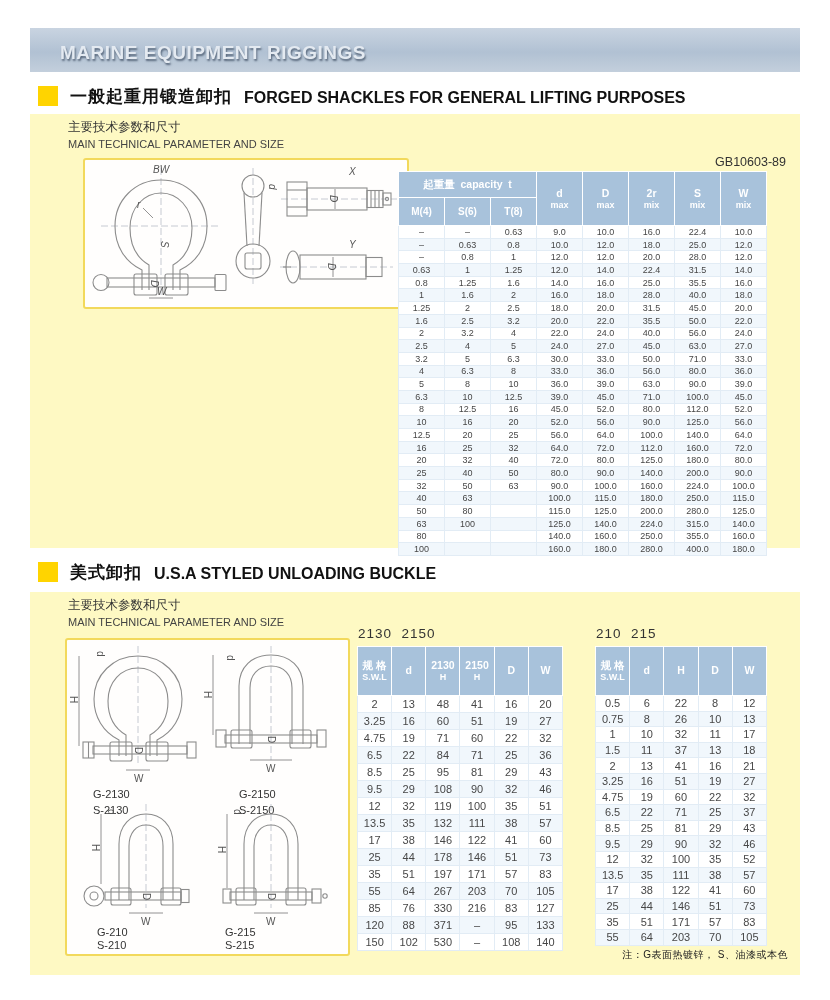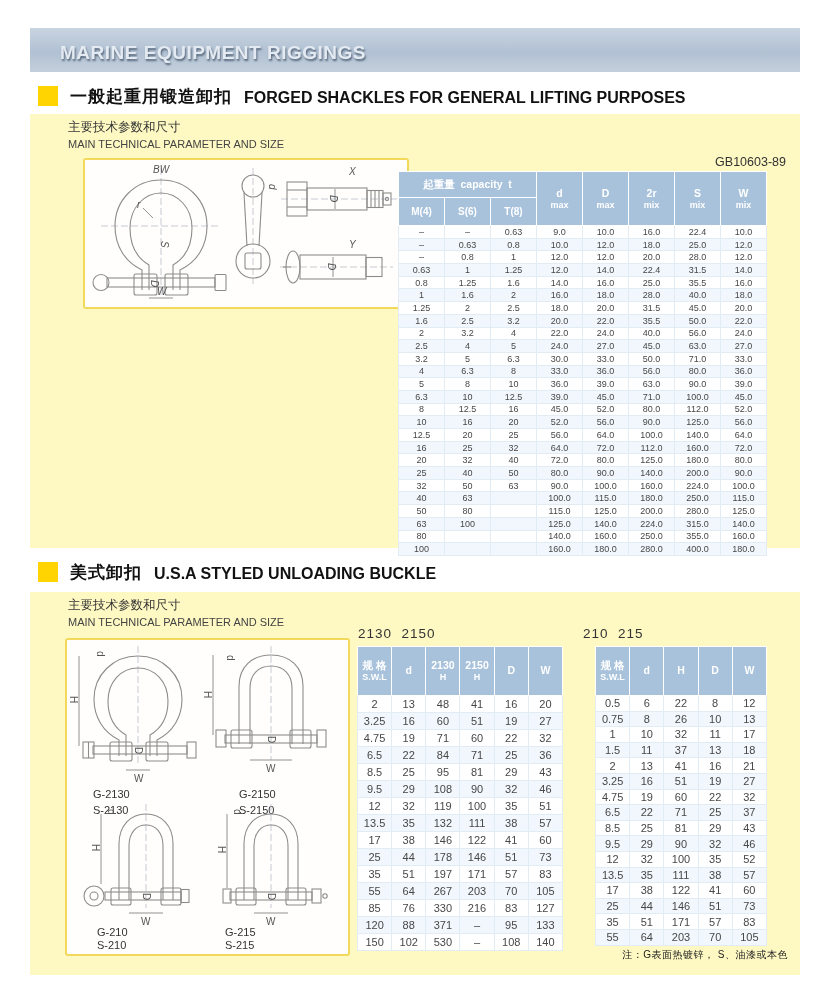--- a/index.html
+++ b/index.html
@@ -38,21 +38,21 @@
   .l2{font-size:9px;line-height:1.2;}
   
   .t1wrap{position:absolute;left:368px;top:57px;}
   .t1{width:368px;}
   .t1 .cap{font-size:10.5px;height:17px;white-space:pre;}
   .t1 .sub{font-size:10px;height:19px;}
   .t1 td{font-size:9px;height:11.7px;}
   
   .t2-title{position:absolute;font-size:13.5px;color:#333;white-space:pre;letter-spacing:1px;}
   .t2a-title{left:328px;top:34px;}
-  .t2b-title{left:553px;top:34px;}
+  .t2b-title{left:566px;top:34px;}
   .t2awrap{position:absolute;left:327px;top:54px;}
   .t2bwrap{position:absolute;left:565px;top:54px;}
   .t2a{width:206px;} .t2b{width:172px;}
   .t2a th,.t2b th{height:40px;}
   .t2a td{font-size:11px;height:16px;}
   .t2b td{font-size:11px;height:14.6px;}
   .note{position:absolute;right:12px;top:356px;font-size:10px;color:#222;letter-spacing:.5px;}
   
   .draw path,.draw rect,.draw circle,.draw ellipse,.draw line,.draw polygon{
       fill:none;stroke:#8c8c8c;stroke-width:1.1;}

